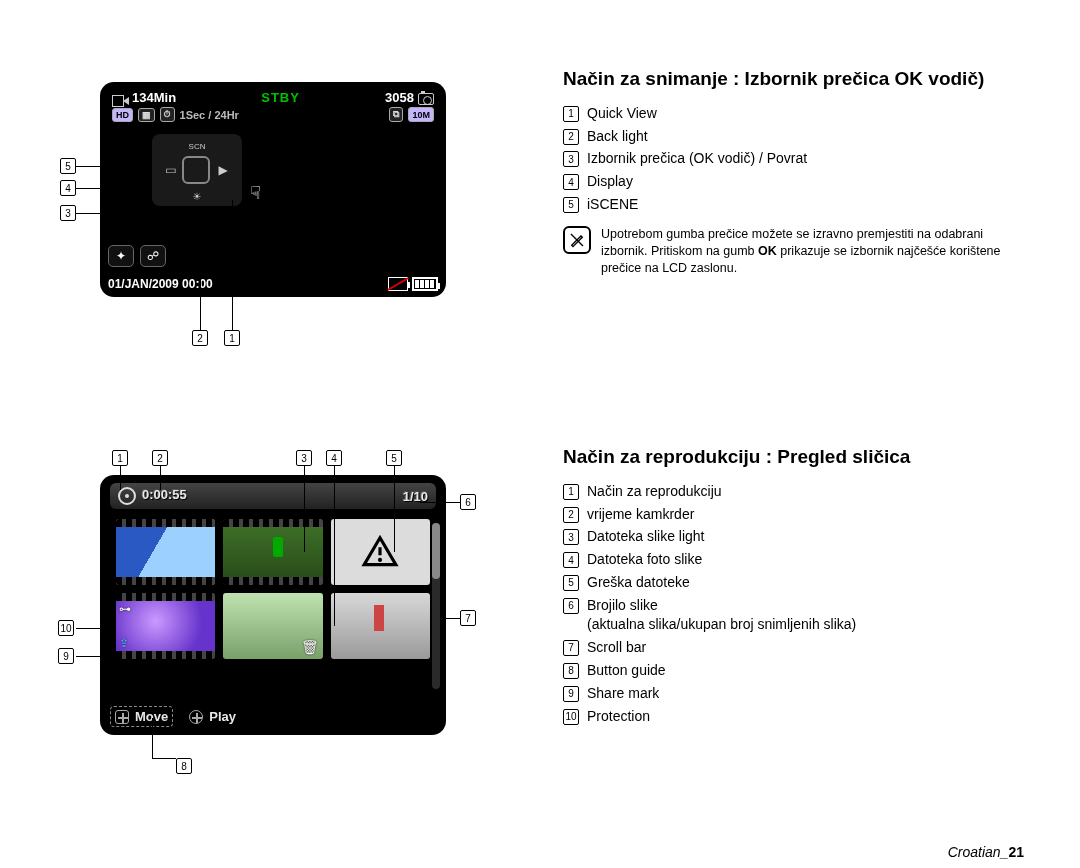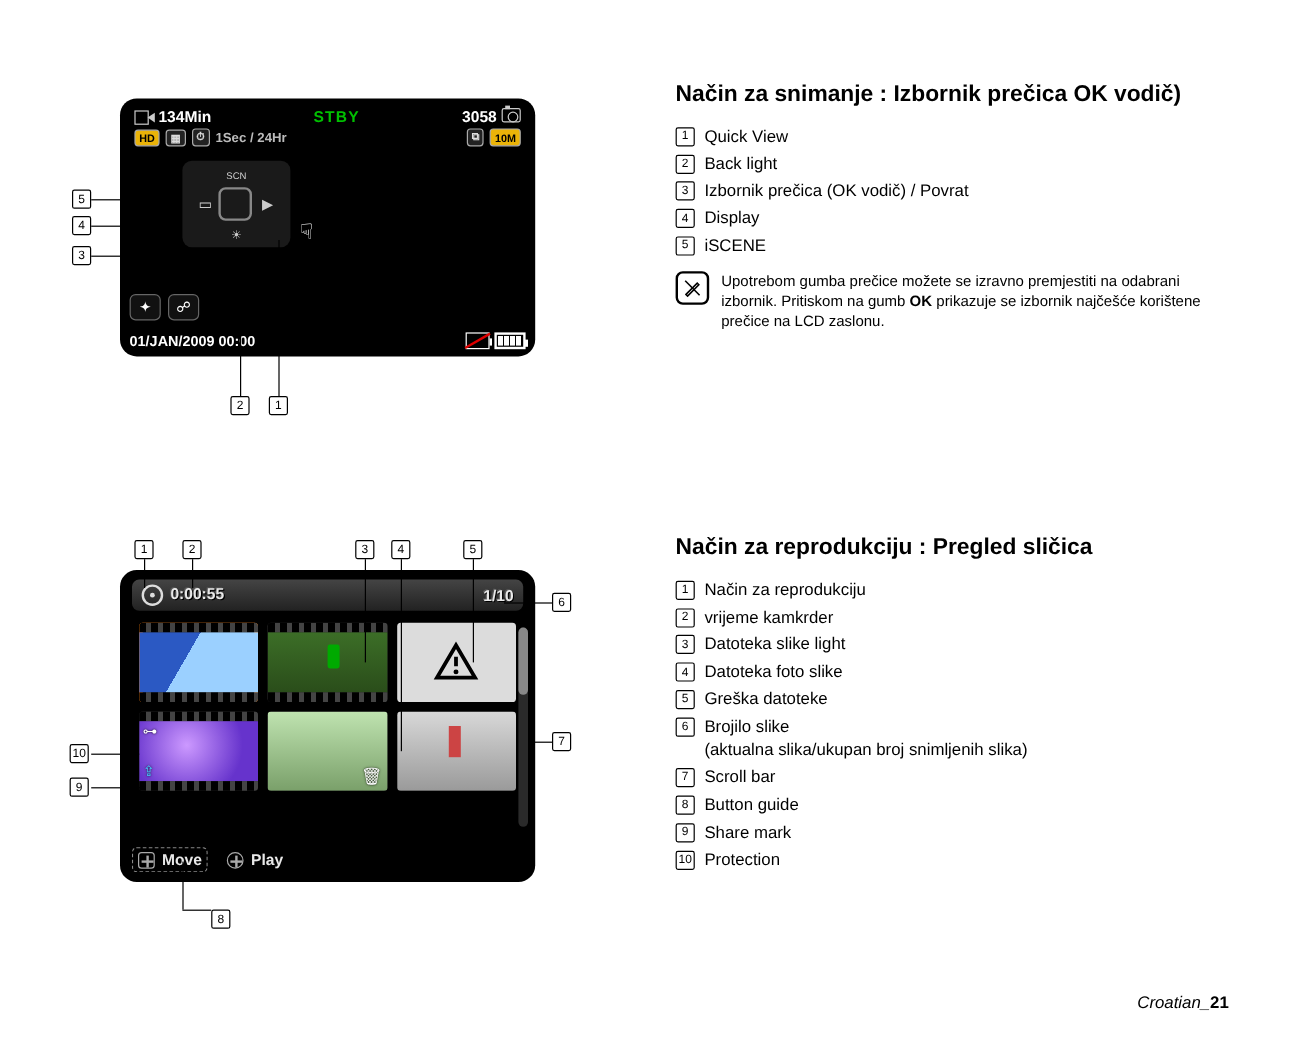--- a/index.html
+++ b/index.html
@@ -4,24 +4,24 @@
 <style>
   * { box-sizing: border-box; }
   body { margin:0; padding:0; width:1080px; height:868px; font-family: Arial, Helvetica, sans-serif; background:#fff; color:#000; }
   .page { position:relative; width:1080px; height:868px; }
 
   .lcd { position:absolute; background:#000; border-radius:14px; padding:8px 10px; color:#fff; }
   .lcd1 { left:100px; top:82px; width:346px; height:215px; }
   .lcd2 { left:100px; top:475px; width:346px; height:260px; }
 
   .topbar1 { font-size:13px; font-weight:700; display:flex; align-items:center; justify-content:space-between; padding:0 2px 2px; }
-  .topbar1 .left, .topbar1 .right { display:flex; align-items:flex-start; gap:4px; }
+  .topbar1 .left, .topbar1 .right { display:flex; align-items:flex-end; gap:4px; }
   .stby { color:#00c000; letter-spacing:1px; }
   .chip { display:inline-flex; align-items:center; justify-content:center; padding:1px 3px; border:1px solid #aaa; border-radius:3px; font-size:9px; font-weight:700; background:#222; color:#ddd; }
-  .chip.darkwhite { background:#eab308; color:#000; }
+  .chip.darkwhite { background:#c4b5fd; color:#000; }
 
   .midbar1 { font-size:11px; font-weight:700; color:#bbb; display:flex; align-items:center; gap:6px; padding:0 2px 4px; justify-content:space-between;}
   .midbar1 .mleft { display:flex; align-items:center; gap:5px; }
   .midright { display:flex; gap:5px; }
 
   .centerbox { position:relative; height:96px; }
   .dpad { position:absolute; left:42px; top:8px; width:90px; height:72px; background:#1a1a1a; border-radius:8px; }
   .dpad .ctr { position:absolute; left:30px; top:22px; width:28px; height:28px; border:2px solid #888; border-radius:6px; }
   .dpad .h { position:absolute; top:30px; width:14px; height:12px; color:#ccc; font-size:12px; display:flex; align-items:center; justify-content:center;}
   .dpad .hL{ left:12px; } .dpad .hR{ right:12px; } 
@@ -79,21 +79,21 @@
   .joyicon::before{ left:6px; top:2px; width:2px; height:10px;} .joyicon::after{ top:6px; left:2px; height:2px; width:10px;}
 
   .rcol { position:absolute; left:563px; width:460px; font-size:14px; line-height:1.35; }
   .rcol h2 { font-size:19px; font-weight:700; margin:0 0 10px; }
   .nlist { margin:0; padding:0; list-style:none; }
   .nlist li{ display:flex; align-items:flex-start; gap:8px; padding:2px 0;}
   .sq { flex:0 0 16px; width:16px; height:16px; border:1px solid #000; font-size:10px; display:inline-flex; align-items:center; justify-content:center; border-radius:2px; margin-top:2px;}
   .note { display:flex; gap:10px; margin-top:10px; font-size:12.5px; }
   .noteicon{ flex:0 0 28px; height:28px; border:2px solid #000; border-radius:6px; display:flex; align-items:center; justify-content:center;}
   .noteicon svg{ width:16px; height:16px;}
-  .pagef { position:absolute; right:56px; bottom:25px; font-style:italic; font-size:14px;}
+  .pagef { position:absolute; right:56px; bottom:8px; font-style:italic; font-size:14px;}
   .pagef b{ font-style:normal;}
 
   .camicon{ width:16px; height:12px; position:relative; display:inline-block;}
   .camicon::before{content:"";position:absolute;left:0;top:2px;width:10px;height:10px;border:1px solid #ccc;}
   .camicon::after{content:"";position:absolute;right:-1px;top:4px;width:0;height:0;border-top:4px solid transparent;border-bottom:4px solid transparent;border-right:6px solid #ccc;}
   .stillicon{ width:16px; height:12px; border:1px solid #ccc; border-radius:2px; position:relative; display:inline-block;}
   .stillicon::before{content:"";position:absolute;left:4px;top:2px;width:7px;height:7px;border:1px solid #ccc;border-radius:50%;}
   .stillicon::after{content:"";position:absolute;left:2px;top:-3px;width:4px;height:3px;background:#ccc;}
   .filmreel{ width:18px; height:18px; border:2px solid #ddd; border-radius:50%; position:relative; display:inline-block;}
   .filmreel::before{content:"";position:absolute; left:5px; top:5px; width:4px; height:4px; background:#ddd; border-radius:50%;}

